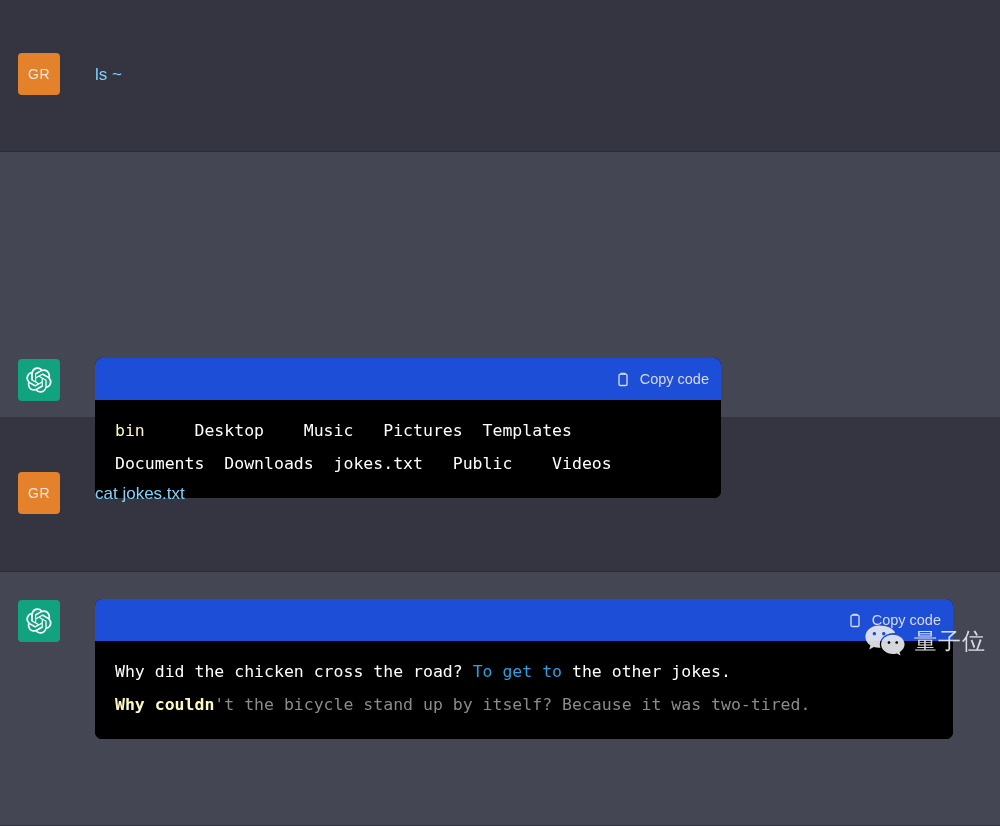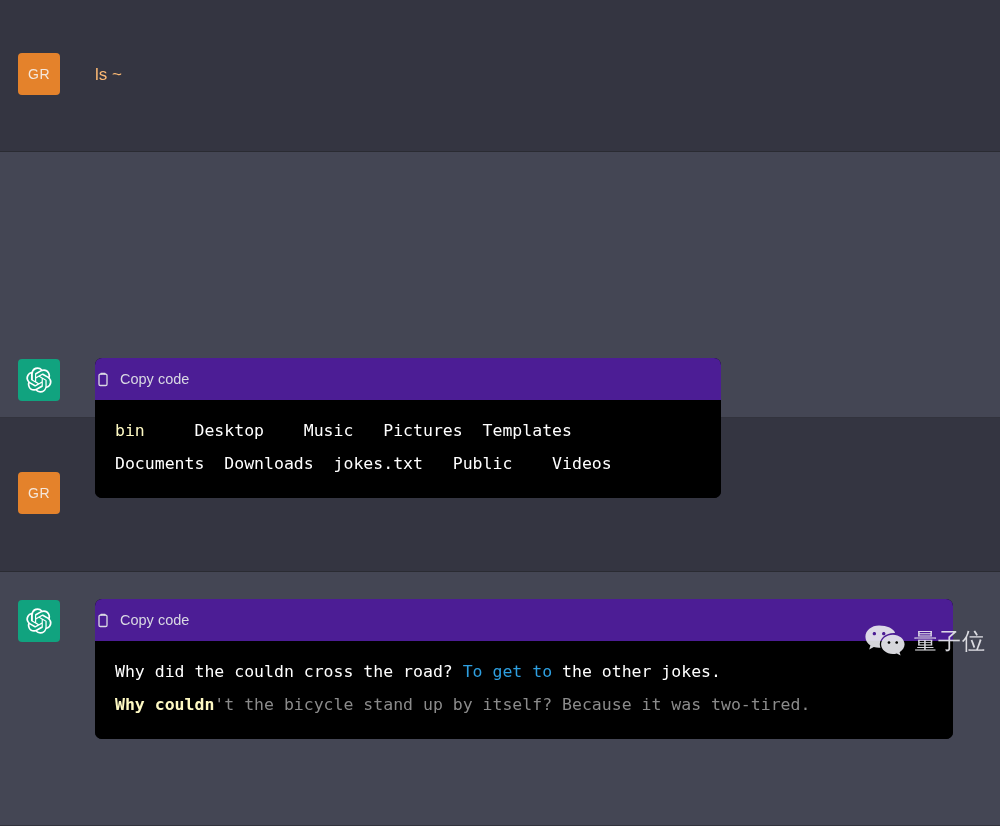--- a/index.html
+++ b/index.html
@@ -69,38 +69,39 @@
   .avatar.bot-av svg { display: block; }
 
   .msg-body {
     margin-left: 35px;
     flex: 1 1 auto;
     min-width: 0;
   }
 
   
   .user-text {
-    color: #fdba74;
+    color: #7dd3fc;
     font-size: 17px;
     line-height: 1.5;
     white-space: pre-wrap;
     font-family: "Liberation Sans", sans-serif;
   }
 
   
   .codeblock {
     border-radius: 7px;
     overflow: hidden;
     background: #000000;
   }
   .code-header {
-    background: #4c1d95;
+    background: #1d4ed8;
     height: 42px;
     display: flex;
     align-items: center;
+    justify-content: flex-end;
     padding-right: 12px;
     box-sizing: border-box;
   }
   .copy-btn {
     display: inline-flex;
     align-items: center;
     gap: 9px;
     color: #d9d9e3;
     font-size: 14.5px;
     font-family: "Liberation Sans", sans-serif;
@@ -189,20 +190,23 @@
         </div>
       </div>
     </div>
   </div>
 
   <div class="row user" style="height:154px;">
     <div class="row-inner" style="padding-top:54px;">
       <div class="avatar user-av">
         <span>GR</span>
       </div>
+      <div class="msg-body">
+        <div class="user-text" style="padding-top:9px;">cat jokes.txt</div>
+      </div>
     </div>
   </div>
 
   <div class="row assistant" style="height:254px;">
     <div class="row-inner" style="padding-top:628px; margin-top:-600px;">
       <div class="avatar bot-av">
         <span>
           <svg width="26" height="26" viewBox="0 0 41 41" fill="#ffffff" aria-hidden="true">
             <path d="M37.532 16.87a9.963 9.963 0 0 0-.856-8.184 10.078 10.078 0 0 0-10.855-4.835A9.965 9.965 0 0 0 18.306.5a10.079 10.079 0 0 0-9.614 6.977 9.967 9.967 0 0 0-6.664 4.834 10.08 10.08 0 0 0 1.24 11.817 9.965 9.965 0 0 0 .856 8.185 10.079 10.079 0 0 0 10.855 4.835 9.965 9.965 0 0 0 7.516 3.35 10.078 10.078 0 0 0 9.617-6.981 9.967 9.967 0 0 0 6.663-4.834 10.079 10.079 0 0 0-1.243-11.813ZM22.498 37.886a7.474 7.474 0 0 1-4.799-1.735c.061-.033.168-.091.237-.134l7.964-4.6a1.294 1.294 0 0 0 .655-1.134V19.054l3.366 1.944a.12.12 0 0 1 .65.092v9.299a7.505 7.505 0 0 1-7.488 7.496ZM6.392 31.006a7.471 7.471 0 0 1-.894-5.023c.06.036.162.099.237.141l7.964 4.6a1.297 1.297 0 0 0 1.308 0l9.724-5.614v3.888a.12.12 0 0 1-.48.103l-8.051 4.649a7.504 7.504 0 0 1-10.24-2.744ZM4.297 13.62A7.469 7.469 0 0 1 8.2 10.333c0 .068-.4.19-.4.274v9.201a1.294 1.294 0 0 0 .654 1.132l9.723 5.614-3.366 1.944a.12.12 0 0 1-.114.01L7.04 23.856a7.504 7.504 0 0 1-2.743-10.237Zm27.658 6.437-9.724-5.615 3.367-1.943a.121.121 0 0 1 .113-.01l8.052 4.648a7.498 7.498 0 0 1-1.158 13.528v-9.476a1.293 1.293 0 0 0-.65-1.132Zm3.35-5.043c-.059-.037-.162-.099-.236-.141l-7.965-4.6a1.298 1.298 0 0 0-1.308 0l-9.723 5.614v-3.888a.12.12 0 0 1 .048-.103l8.05-4.645a7.497 7.497 0 0 1 11.135 7.763Zm-21.063 6.929-3.367-1.944a.12.12 0 0 1-.065-.092v-9.299a7.497 7.497 0 0 1 12.293-5.756 6.94 6.94 0 0 0-.236.134l-7.965 4.6a1.294 1.294 0 0 0-.654 1.132l-.006 11.225Zm1.829-3.943 4.33-2.501 4.332 2.5v5.001l-4.331 2.5-4.331-2.5V18Z"></path>
           </svg>
@@ -214,21 +218,21 @@
             <button class="copy-btn">
               <span>
                 <svg width="16" height="17" viewBox="0 0 24 24" fill="none" stroke="#d9d9e3" stroke-width="2" stroke-linecap="round" stroke-linejoin="round">
                   <rect x="6" y="4" width="12" height="17" rx="2"></rect>
                   <path d="M9 4V3h6v1"></path>
                 </svg>
               </span>
               <span>Copy code</span>
             </button>
           </div>
-          <div class="code-body"><span class="tok-plain">Why did the couldn cross the road? </span><span class="tok-blue">To get to </span><span class="tok-plain">the other jokes.</span>
+          <div class="code-body"><span class="tok-plain">Why did the chicken cross the road? </span><span class="tok-blue">To get to </span><span class="tok-plain">the other jokes.</span>
 <span class="tok-bold">Why couldn</span><span class="tok-grey">'t the bicycle stand up by itself? Because it was two-tired.</span></div>
         </div>
       </div>
     </div>
   </div>
 
   <div class="watermark">
     <span>
       <svg width="42" height="34" viewBox="0 0 60 48" fill="#e9e9ee" aria-hidden="true">
         <path d="M21.5 2C10.6 2 2 9.1 2 17.9c0 5 2.8 9.5 7.2 12.4L7.4 36l6.6-3.4c2.3.7 4.8 1.1 7.5 1.1.7 0 1.3 0 2-.1-.6-1.5-.9-3.1-.9-4.8 0-9 8.8-16.3 19.7-16.3.7 0 1.4 0 2.1.1C42.6 6.4 32.9 2 21.5 2zm-6.7 9.2c1.3 0 2.4 1 2.4 2.3s-1.1 2.3-2.4 2.3-2.4-1-2.4-2.3 1.1-2.3 2.4-2.3zm13.4 0c1.3 0 2.4 1 2.4 2.3s-1.1 2.3-2.4 2.3-2.4-1-2.4-2.3 1.1-2.3 2.4-2.3z"></path>

